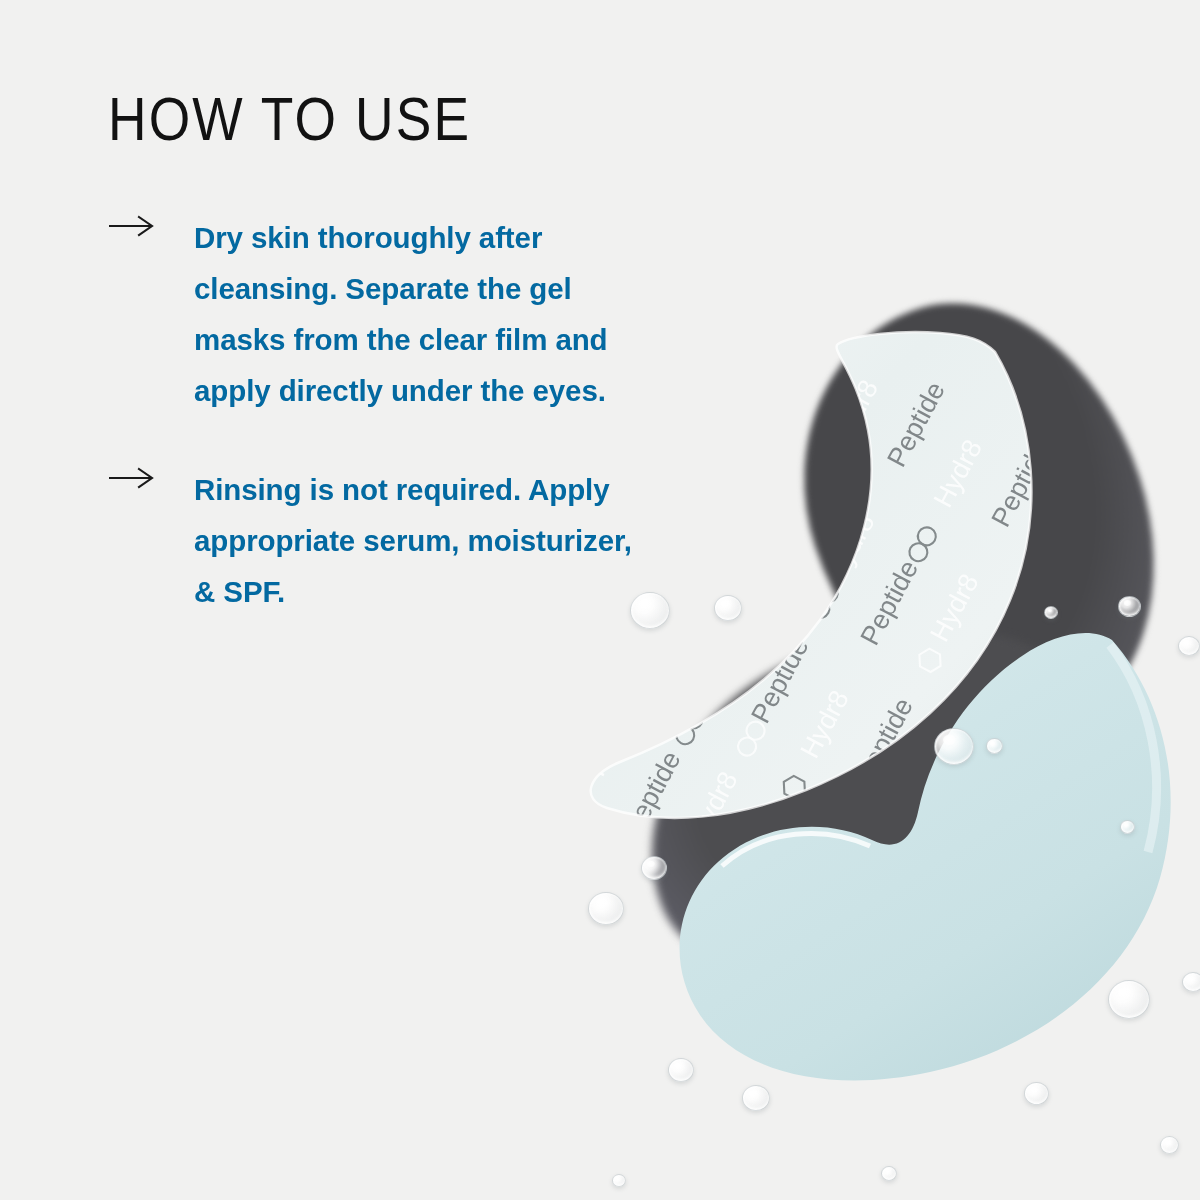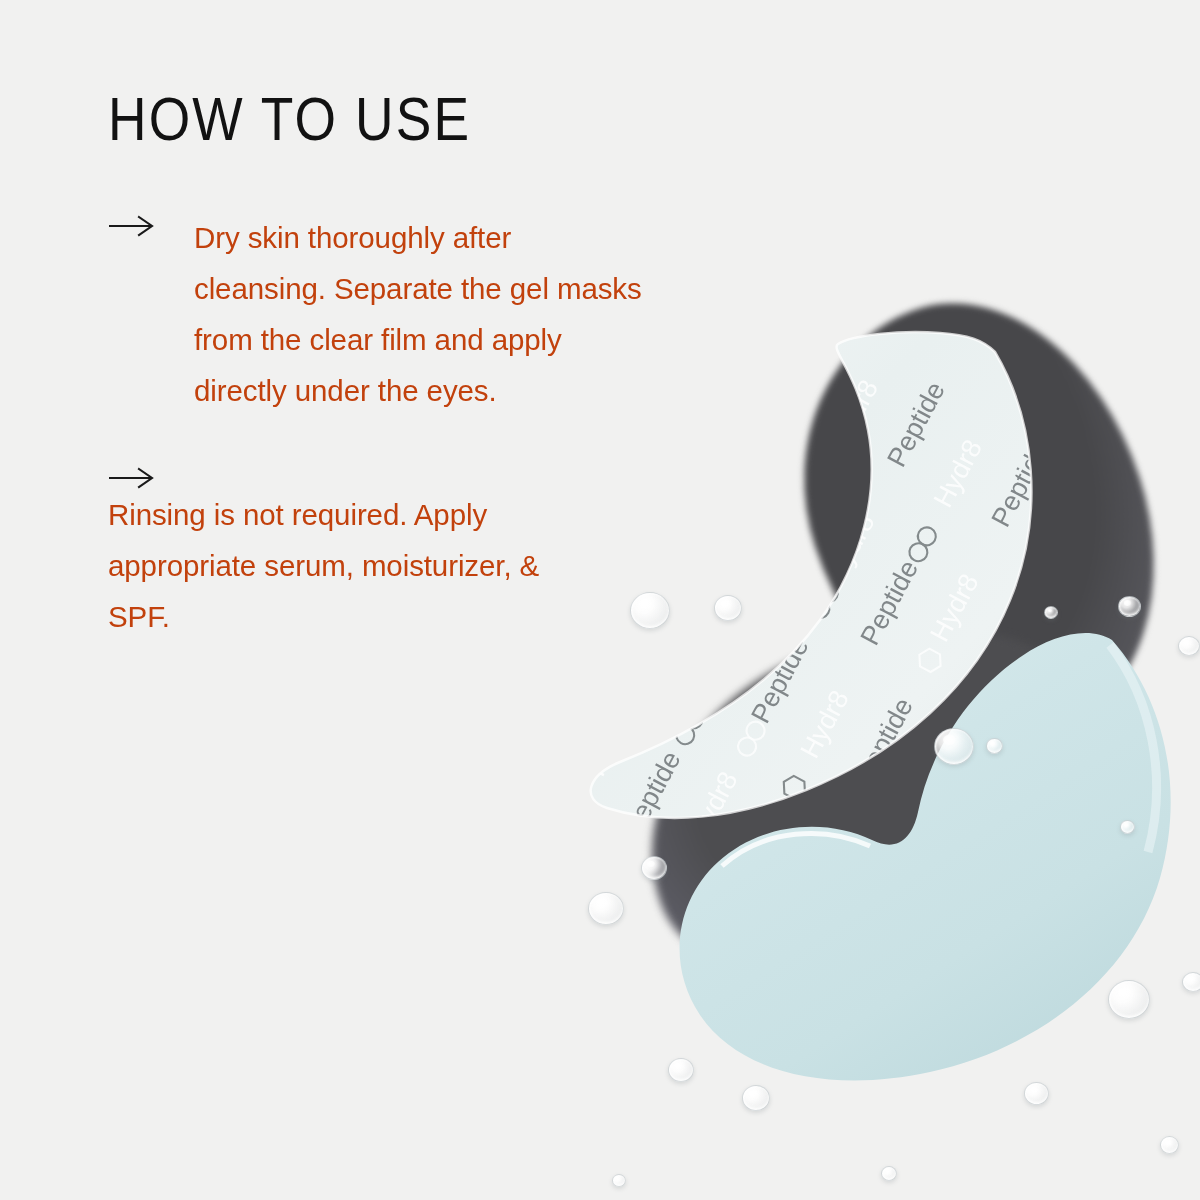--- a/index.html
+++ b/index.html
@@ -38,36 +38,36 @@
     white-space:nowrap;
   }
 
   .steps { margin-top:62px; }
 
   .step {
     display:flex;
     align-items:flex-start;
     margin-bottom:48px;
   }
-  .step:last-child { margin-bottom:0;flex-direction:column; }
+  .step:last-child { margin-bottom:0; }
 
   .step-arrow {
     flex:0 0 auto;
     width:86px;
     padding-top:3px;
     color:#1a1a1a;
   }
   .step-arrow svg { display:block; }
 
   .step-text {
     flex:1 1 auto;
     font-size:29.5px;
-    font-weight:400;
+    font-weight:700;
     line-height:51px;
-    color:#c2410c;
+    color:#0369a1;
     letter-spacing:-0.1px;
     max-width:450px;
   }
 
   
   #art {
     position:absolute;
     left:0; top:0;
     width:1200px; height:1200px;
     z-index:10;

